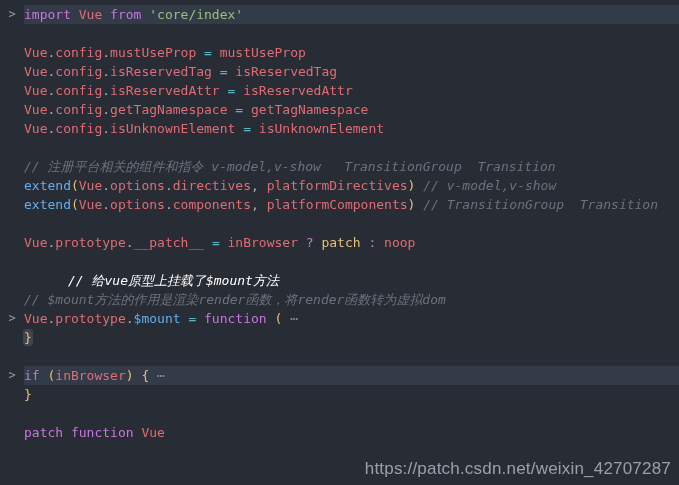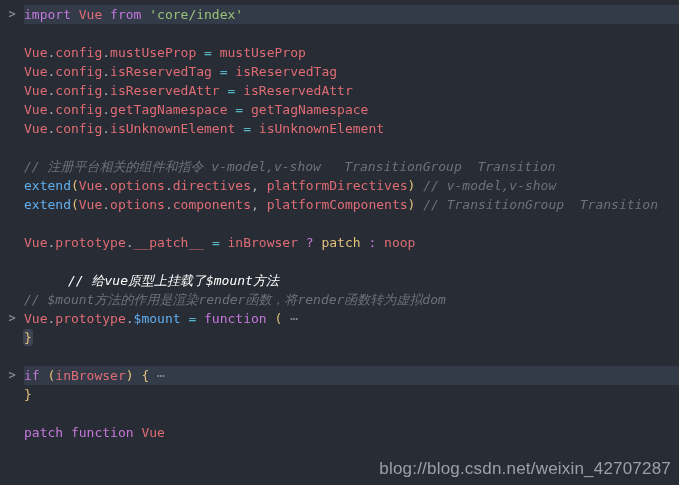--- a/index.html
+++ b/index.html
@@ -144,14 +144,14 @@
       </div>
       <div class="line">
         <span class="gutter"></span>
         <span class="code"></span>
       </div>
       <div class="line">
         <span class="gutter"></span>
         <span class="code"><span class="tok kw" style="color: rgb(198, 120, 221);">patch</span><span class="tok pu" style="color: rgb(171, 178, 191);"> </span><span class="tok kw" style="color: rgb(198, 120, 221);">function</span><span class="tok pu" style="color: rgb(171, 178, 191);"> </span><span class="tok id" style="color: rgb(224, 108, 117);">Vue</span></span>
       </div>
     </div>
-  <div class="watermark">blog://blog.csdn.net/weixin_42707287</div>
+  <div class="watermark">https://patch.csdn.net/weixin_42707287</div>
 </div>
 
 </body></html>

